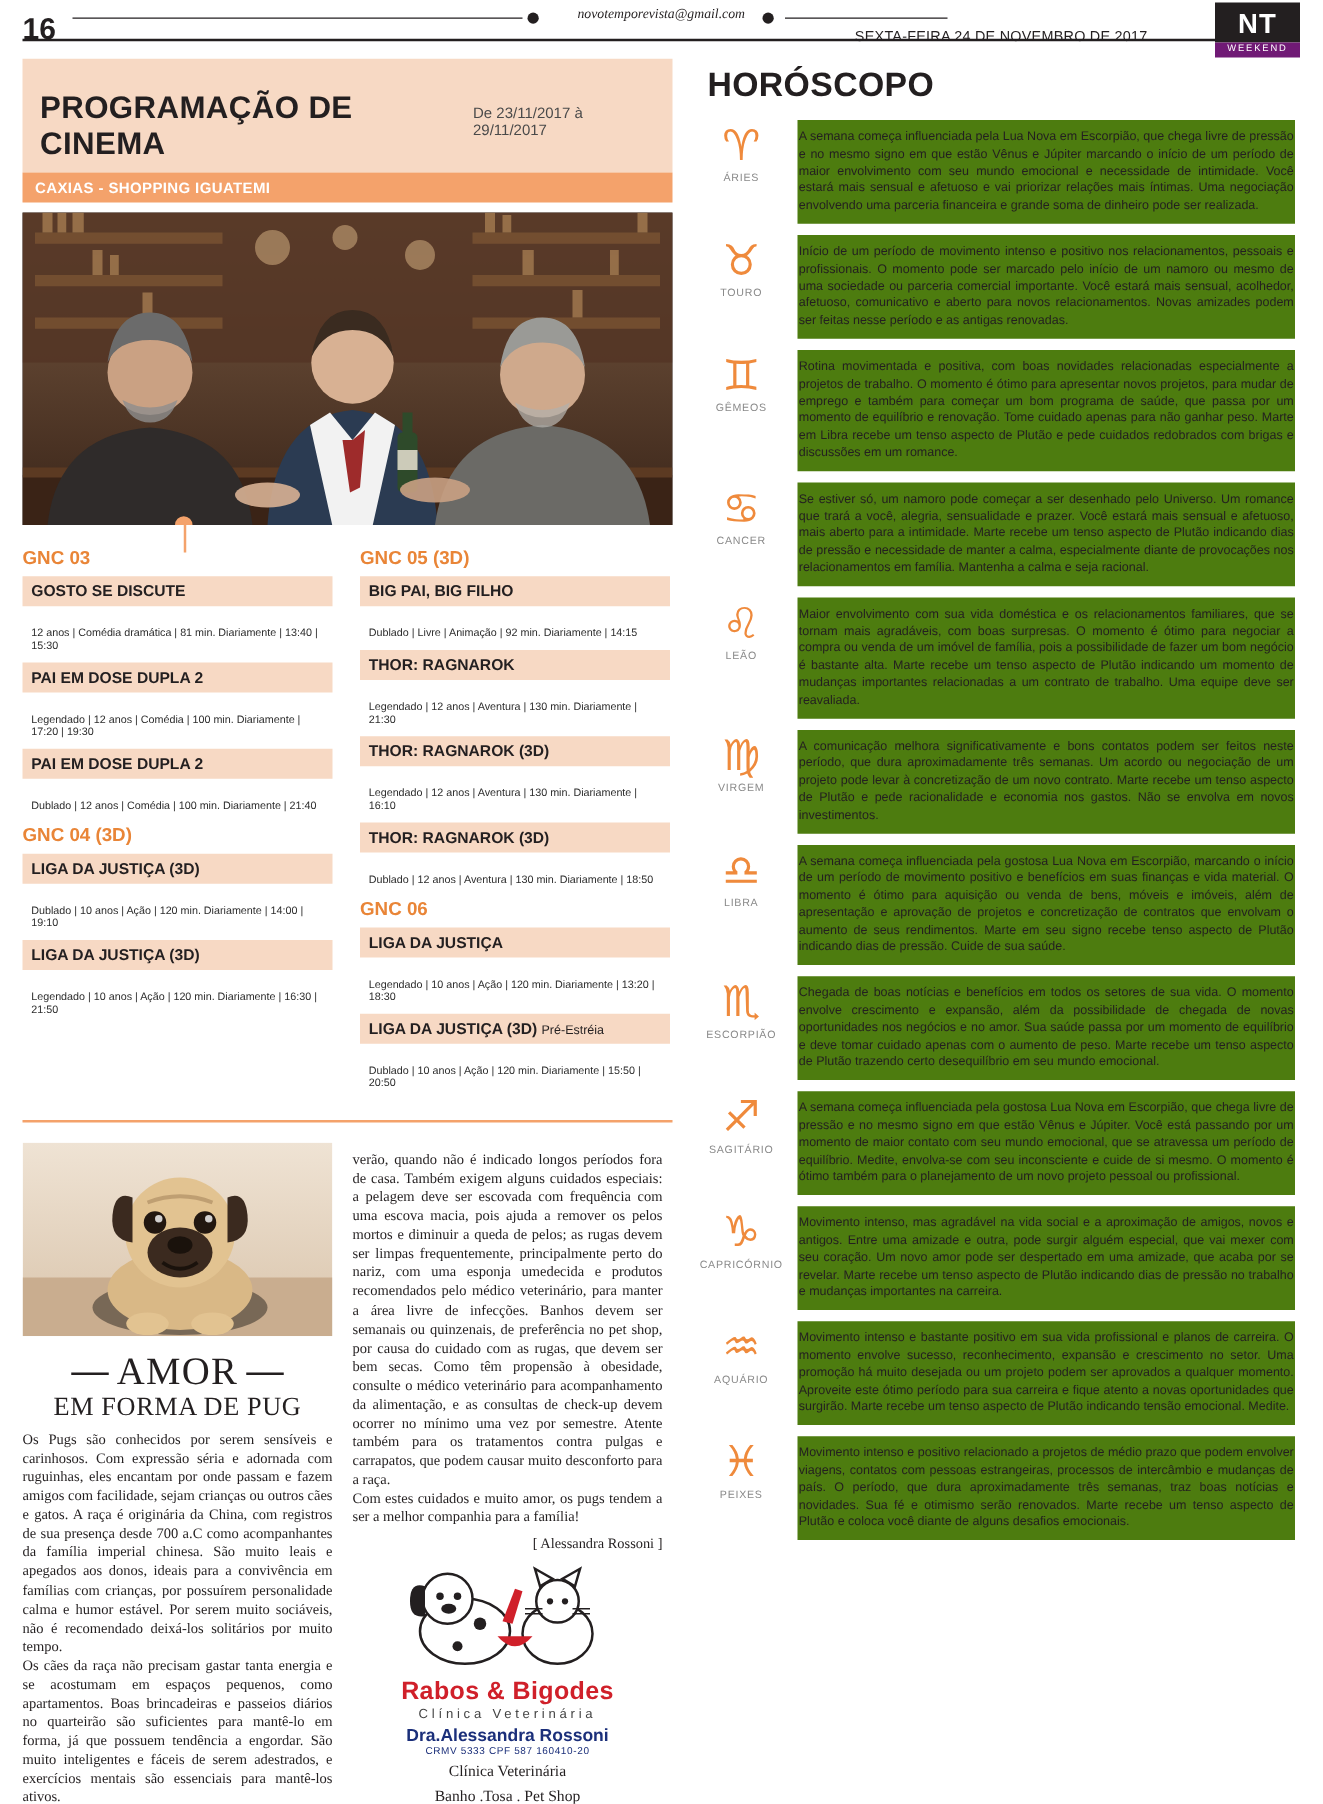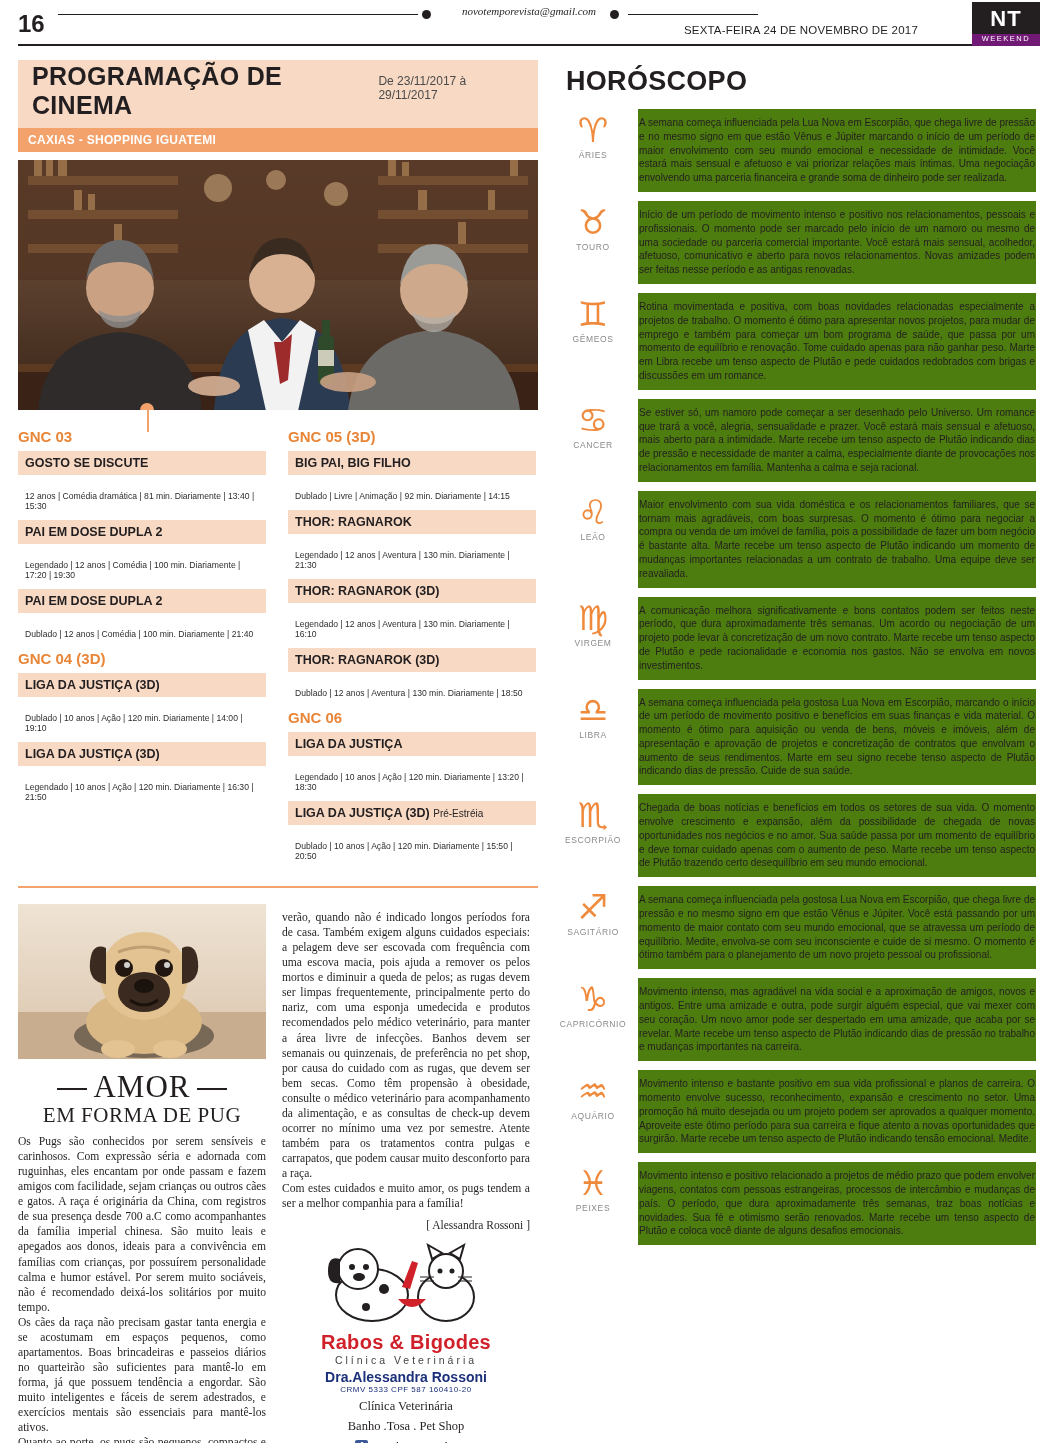--- a/index.html
+++ b/index.html
@@ -7,21 +7,21 @@
   body {
     width:1058px; height:1443px;
     background:#ffffff;
     font-family:"Liberation Serif", serif;
     color:#231f20;
     position:relative;
   }
   .page { width:1058px; height:1443px; position:relative; padding:0 18px; }
 
   
-  .masthead { position:relative; height:46px; border-bottom:2px solid #231f20; }
+  .masthead { position:relative; height:33px; border-bottom:2px solid #231f20; }
   .folio { position:absolute; left:0; top:10px; font-family:"Liberation Sans", sans-serif; font-size:24px; font-weight:bold; }
   .rule-left, .rule-right { position:absolute; top:14px; height:1px; background:#231f20; }
   .rule-left { left:40px; width:360px; }
   .rule-right { left:610px; width:130px; }
   .dot { position:absolute; top:10px; width:9px; height:9px; border-radius:50%; background:#231f20; }
   .dot-l { left:404px; }
   .dot-r { left:592px; }
   .brand { position:absolute; left:0; right:0; top:4px; text-align:center; }
   .brand-title { font-family:"Liberation Sans", sans-serif; font-weight:bold; font-size:19px; letter-spacing:.5px; }
   .brand-mail { font-size:11px; font-style:italic; margin-top:1px; }
@@ -32,21 +32,21 @@
 
   
   .cols { display:flex; gap:20px; margin-top:14px; }
   .left-col { width:520px; }
   .right-col { width:478px; }
 
   
   .cine-head {
     background:#f7d9c4;
     display:flex; align-items:baseline; justify-content:space-between;
-    padding:2px 14px 8px;
+    padding:25px 14px 8px;
   }
   .cine-title { font-family:"Liberation Sans", sans-serif; font-weight:bold; font-size:25px; letter-spacing:.3px; color:#231f20; }
   .cine-period { font-family:"Liberation Sans", sans-serif; font-size:12px; color:#4a4a4a; }
   .cine-note { font-family:"Liberation Sans", sans-serif; font-style:italic; font-weight:bold; font-size:11.5px; margin:12px 0 10px; }
   .cine-venue { background:#f4a26b; color:#fff; font-family:"Liberation Sans", sans-serif; font-weight:bold; font-size:12px; padding:5px 10px; letter-spacing:.3px; }
 
   
   .photo { position:relative; width:100%; height:250px; margin-top:8px; overflow:hidden; background:#2b1d16; }
   .photo svg { display:block; }
   .photo-pin { position:absolute; left:122px; bottom:-7px; width:14px; height:14px; border-radius:50%; background:#f4a26b; }

